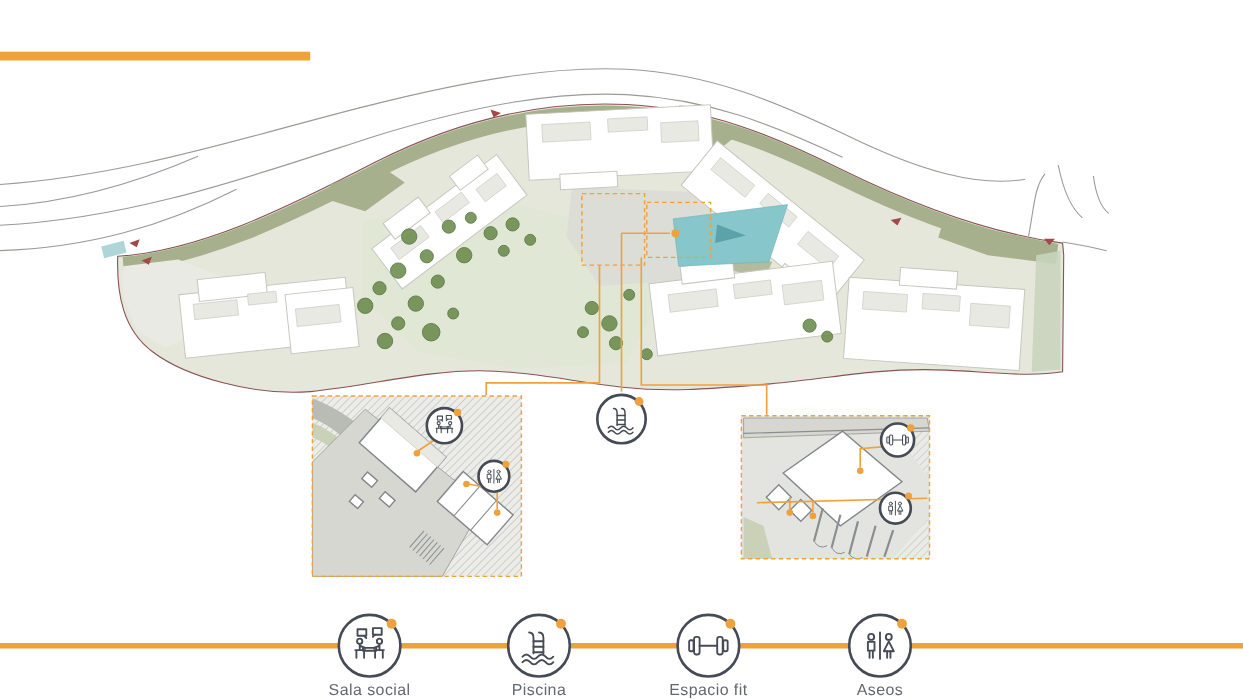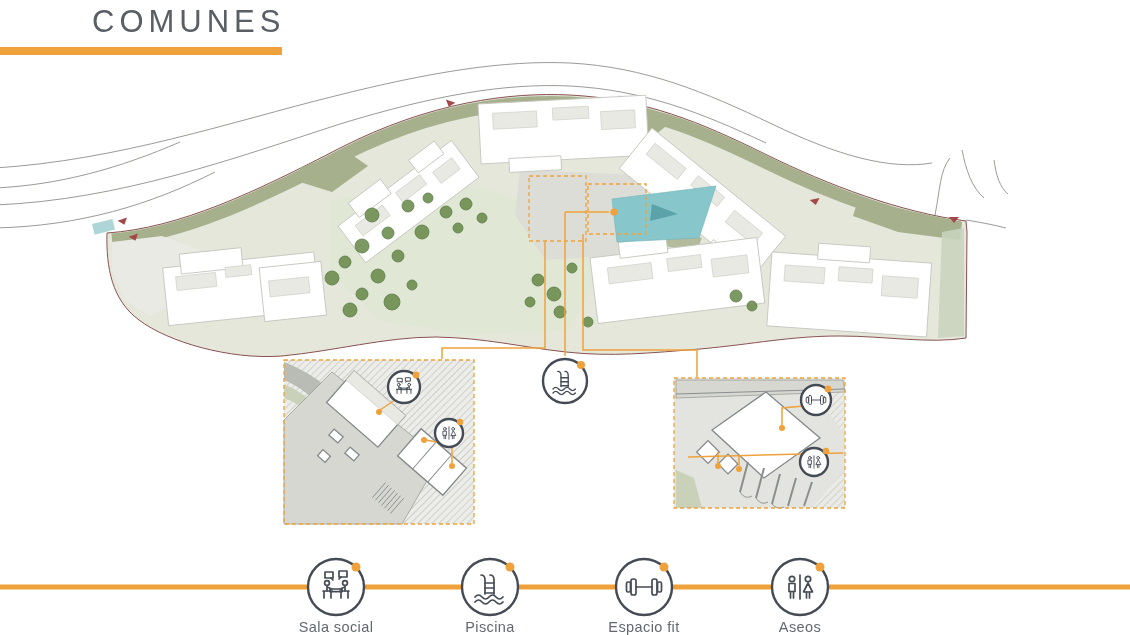--- a/index.html
+++ b/index.html
@@ -35,21 +35,20 @@
   .green-sliver{fill:#C9D2B8;}
   .arrow{fill:#A34848;}
   .legend-line{stroke:var(--accent);stroke-width:5;}
   .legend-label{fill:var(--label);font-size:14.5px;letter-spacing:.4px;}
 </style>
 </head>
 <body>
 
 <div class="page">
 
-  <h1 class="title">COMUNES</h1>
   <div class="accent-bar"></div>
 
   <svg class="plan" width="1130" height="635" viewBox="0 0 1130 635">
     <defs>
       <pattern id="hatch" width="5" height="5" patternUnits="userSpaceOnUse" patternTransform="rotate(45)">
         <rect width="5" height="5" fill="#ECEDE9"></rect>
         <line x1="0" y1="0" x2="0" y2="5" stroke="#C6C7C2" stroke-width="1.5"></line>
       </pattern>
 
       <symbol id="sym-sala" viewBox="-24 -24 48 48" overflow="visible">

